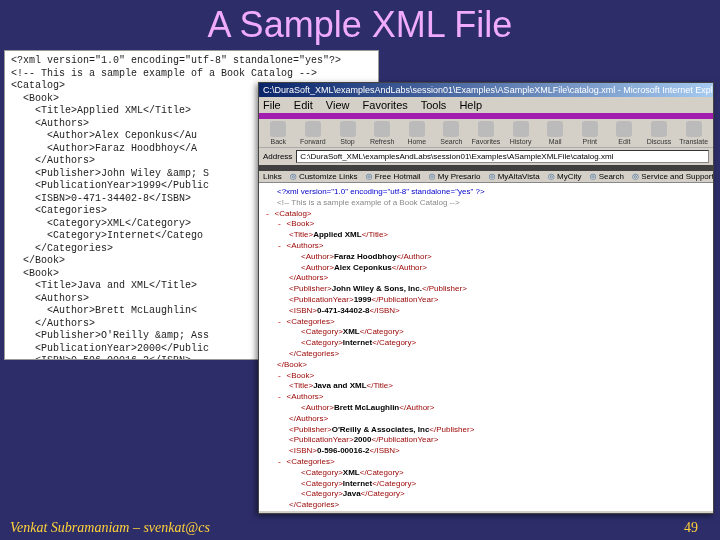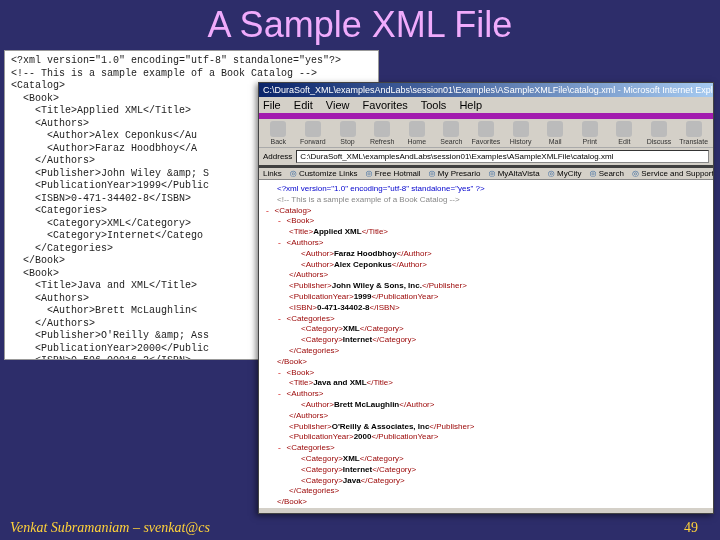--- a/index.html
+++ b/index.html
@@ -105,21 +105,21 @@
     background: #bbb;
     border-radius: 3px;
     margin-bottom: 1px;
   }
   .addrBar {
     display: flex;
     align-items: center;
     font-size: 8px;
     padding: 2px 4px;
     gap: 4px;
-    border-bottom: 3px solid #404040;
+    border-bottom: 6px solid #404040;
     background: #d4d0c8;
   }
   .addrInput {
     flex: 1;
     background: #fff;
     border: 1px inset #888;
     padding: 1px 3px;
     font-size: 8px;
     white-space: nowrap;
     overflow: hidden;
@@ -298,20 +298,21 @@
       <div class="line ind2"><span class="tag">&lt;/<span class="tagname">Categories</span>&gt;</span></div>
       <div class="line ind1"><span class="tag">&lt;/<span class="tagname">Book</span>&gt;</span></div>
 
       <div class="line ind1"><span class="dash">- </span><span class="tag">&lt;<span class="tagname">Book</span>&gt;</span></div>
       <div class="line ind2"><span class="tag">&lt;<span class="tagname">Title</span>&gt;</span><span class="content">Java and XML</span><span class="tag">&lt;/<span class="tagname">Title</span>&gt;</span></div>
       <div class="line ind1"><span class="dash">- </span><span class="tag">&lt;<span class="tagname">Authors</span>&gt;</span></div>
       <div class="line ind3"><span class="tag">&lt;<span class="tagname">Author</span>&gt;</span><span class="content">Brett McLaughlin</span><span class="tag">&lt;/<span class="tagname">Author</span>&gt;</span></div>
       <div class="line ind2"><span class="tag">&lt;/<span class="tagname">Authors</span>&gt;</span></div>
       <div class="line ind2"><span class="tag">&lt;<span class="tagname">Publisher</span>&gt;</span><span class="content">O'Reilly &amp; Associates, Inc</span><span class="tag">&lt;/<span class="tagname">Publisher</span>&gt;</span></div>
       <div class="line ind2"><span class="tag">&lt;<span class="tagname">PublicationYear</span>&gt;</span><span class="content">2000</span><span class="tag">&lt;/<span class="tagname">PublicationYear</span>&gt;</span></div>
+      <div class="line ind2"><span class="tag">&lt;<span class="tagname">ISBN</span>&gt;</span><span class="content">0-596-00016-2</span><span class="tag">&lt;/<span class="tagname">ISBN</span>&gt;</span></div>
       <div class="line ind1"><span class="dash">- </span><span class="tag">&lt;<span class="tagname">Categories</span>&gt;</span></div>
       <div class="line ind3"><span class="tag">&lt;<span class="tagname">Category</span>&gt;</span><span class="content">XML</span><span class="tag">&lt;/<span class="tagname">Category</span>&gt;</span></div>
       <div class="line ind3"><span class="tag">&lt;<span class="tagname">Category</span>&gt;</span><span class="content">Internet</span><span class="tag">&lt;/<span class="tagname">Category</span>&gt;</span></div>
       <div class="line ind3"><span class="tag">&lt;<span class="tagname">Category</span>&gt;</span><span class="content">Java</span><span class="tag">&lt;/<span class="tagname">Category</span>&gt;</span></div>
       <div class="line ind2"><span class="tag">&lt;/<span class="tagname">Categories</span>&gt;</span></div>
       <div class="line ind1"><span class="tag">&lt;/<span class="tagname">Book</span>&gt;</span></div>
 
     </div>
   </div>
 

